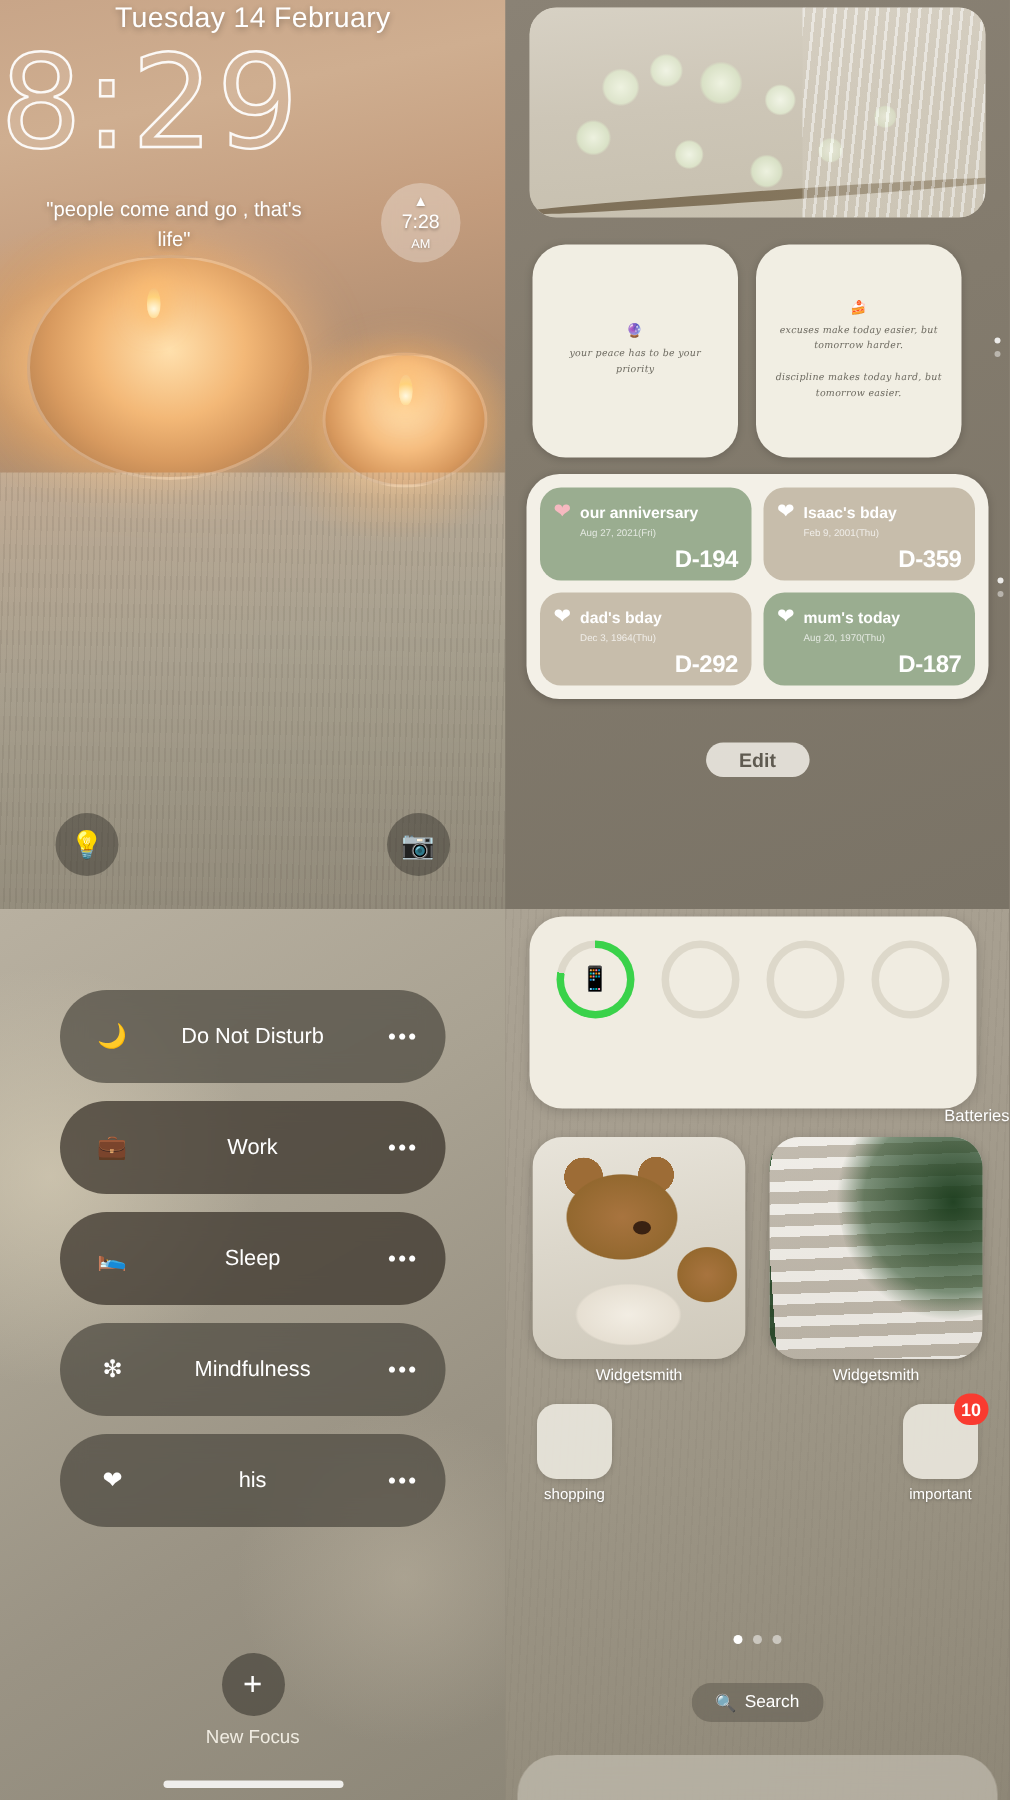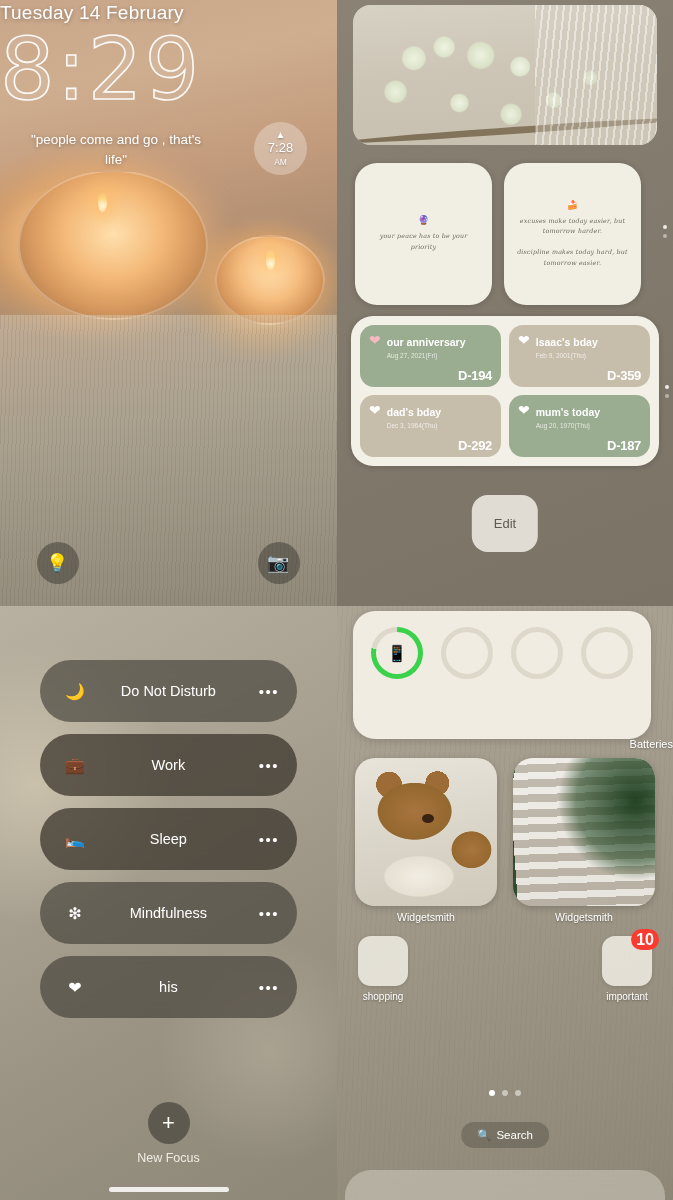--- a/index.html
+++ b/index.html
@@ -30,21 +30,21 @@
        background:radial-gradient(ellipse at 50% 42%, #ffe0ad 0%, #f3b877 38%, #d89a5f 62%, #b07c4d 85%);
        box-shadow:0 0 28px 10px rgba(255,190,120,.35); border:2px solid rgba(255,255,255,.25);}
   .c2{ left:215px; top:235px; width:110px; height:90px;
        background:radial-gradient(ellipse at 50% 40%, #ffe2b4 0%, #f5bc7e 40%, #d7985d 68%, #ad7a4b 90%);
        box-shadow:0 0 22px 8px rgba(255,190,120,.3); border:2px solid rgba(255,255,255,.22);}
   .flame{ position:absolute; width:9px; height:20px; border-radius:50% 50% 45% 45%;
           background:radial-gradient(circle at 50% 70%, #fff8e0, #ffd27a 55%, rgba(255,170,60,0) 100%);
           box-shadow:0 0 16px 7px rgba(255,190,110,.75); }
   .f1{ left:98px; top:192px;} .f2{ left:266px; top:250px;}
 
-  .lock-date{ position:absolute; top:2px; left:0; right:0; color:#fff;
+  .lock-date{ position:absolute; top:2px; left:0; right:0; text-align:center; color:#fff;
               font-size:19px; letter-spacing:.2px; text-shadow:0 1px 4px rgba(0,0,0,.3); }
   .lock-time{ position:absolute; top:26px; left:0; right:0; 
               font-size:86px; line-height:1; font-weight:400; color:rgba(255,255,255,.1);
               -webkit-text-stroke:1.6px rgba(255,255,255,.92);
               font-family:"DejaVu Sans", sans-serif; letter-spacing:2px; }
   .lock-quote{ position:absolute; top:130px; left:26px; width:180px; text-align:center;
                color:#fff; font-size:13.5px; line-height:1.45; text-shadow:0 1px 4px rgba(0,0,0,.35); }
   .alarm-w{ position:absolute; top:122px; left:254px; width:53px; height:53px; border-radius:50%;
             background:rgba(255,255,255,.3); backdrop-filter:blur(6px);
             display:flex; flex-direction:column; align-items:center; justify-content:center;
@@ -96,29 +96,29 @@
   .dots-v i.dim{ opacity:.45; }
 
   .count-wrap{ position:absolute; top:316px; left:14px; width:308px; border-radius:22px;
                background:#f3f0e7; padding:9px; box-shadow:0 1px 6px rgba(0,0,0,.18); }
   .count-grid{ display:grid; grid-template-columns:1fr 1fr; gap:8px; }
   .cd{ height:62px; border-radius:14px; padding:7px 9px 6px 9px; position:relative; color:#fff; }
   .cd .hd{ display:flex; align-items:flex-start; gap:6px; }
   .cd .hrt{ font-size:14px; line-height:1; margin-top:1px; }
   .cd .ttl{ font-size:10.5px; font-weight:bold; line-height:1.1; }
   .cd .sub{ font-size:6.5px; opacity:.72; margin-top:2px; }
-  .cd .dd{ position:absolute; right:9px; bottom:4px; font-size:13px; font-weight:bold; letter-spacing:-.3px; }
+  .cd .dd{ position:absolute; right:9px; bottom:4px; font-size:16px; font-weight:bold; letter-spacing:-.3px; }
   .cd.green{ background:#9aad90; }
   .cd.beige{ background:#c7bdab; }
   .dots-v2{ position:absolute; right:4px; top:385px; display:flex; flex-direction:column; gap:5px; }
   .dots-v2 i{ width:4px; height:4px; border-radius:50%; background:#fff; opacity:.85; display:block; }
   .dots-v2 i.dim{ opacity:.45; }
   .edit-btn{ position:absolute; top:495px; left:50%; transform:translateX(-50%);
-             background:rgba(235,232,224,.9); color:#5f5a50; font-size:13px; font-weight:normal;
-             padding:21px 22px; border-radius:16px; border:none;text-align:center; }
+             background:rgba(235,232,224,.9); color:#5f5a50; font-size:13px; font-weight:bold;
+             padding:4px 22px; border-radius:16px; border:none;text-align:center; }
 
   
   .focus{ background:
       radial-gradient(ellipse 200px 200px at 10% 30%, rgba(225,215,190,.55), rgba(0,0,0,0) 70%),
       radial-gradient(ellipse 160px 160px at 80% 75%, rgba(200,190,170,.4), rgba(0,0,0,0) 70%),
       linear-gradient(150deg,#b8b0a0 0%,#a9a292 35%,#9a9384 65%,#8d8778 100%); }
   .focus-list{ position:absolute; top:54px; left:40px; right:40px; display:flex; flex-direction:column; gap:12px; }
   .focus-item{ height:62px; border-radius:31px; background:rgba(62,58,50,.62); backdrop-filter:blur(8px);
                display:flex; align-items:center; padding:0 18px 0 22px; position:relative; }
   .focus-item.warm{ background:rgba(56,48,40,.72); }
@@ -179,21 +179,21 @@
   }
   .palm::before{ content:""; position:absolute; right:-6%; top:-10%; width:72%; height:95%;
     background:radial-gradient(ellipse at 75% 45%, rgba(24,58,26,.95) 0%, rgba(30,70,32,.55) 55%, rgba(0,0,0,0) 72%);
     transform:rotate(-12deg); }
 
   .apps{ position:absolute; top:940px; left:14px; right:14px; display:flex; justify-content:space-between; }
   .app{ width:64px; display:flex; flex-direction:column; align-items:center; }
   .app-icon{ width:50px; height:50px; border-radius:13px; background:rgba(233,230,220,.92);
              position:relative; box-shadow:0 1px 4px rgba(0,0,0,.12); }
   .badge{ position:absolute; top:-7px; right:-7px; min-width:21px; height:21px; border-radius:11px;
-          background:#f93b30; color:#fff; font-size:16px; font-weight:bold;
+          background:#f93b30; color:#fff; font-size:12px; font-weight:bold;
           display:flex; align-items:center; justify-content:center; padding:0 5px; }
   .app-label{ margin-top:5px; color:#fff; font-size:10px; text-shadow:0 1px 2px rgba(0,0,0,.35); }
 
   .page-dots{ position:absolute; top:1090px; left:0; right:0; display:flex; justify-content:center; gap:7px; }
   .page-dots i{ width:6px; height:6px; border-radius:50%; background:rgba(255,255,255,.5); display:block; }
   .page-dots i.on{ background:#fff; }
   .search-pill{ position:absolute; top:1130px; left:50%; transform:translateX(-50%);
                 background:rgba(80,76,66,.42); color:#fff; font-size:11.5px;
                 padding:6px 16px; border-radius:15px; display:flex; align-items:center; gap:5px;
                 backdrop-filter:blur(6px); }

